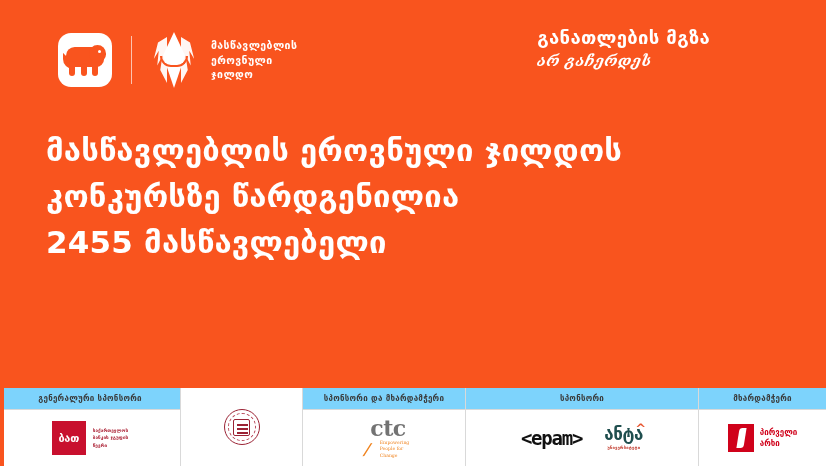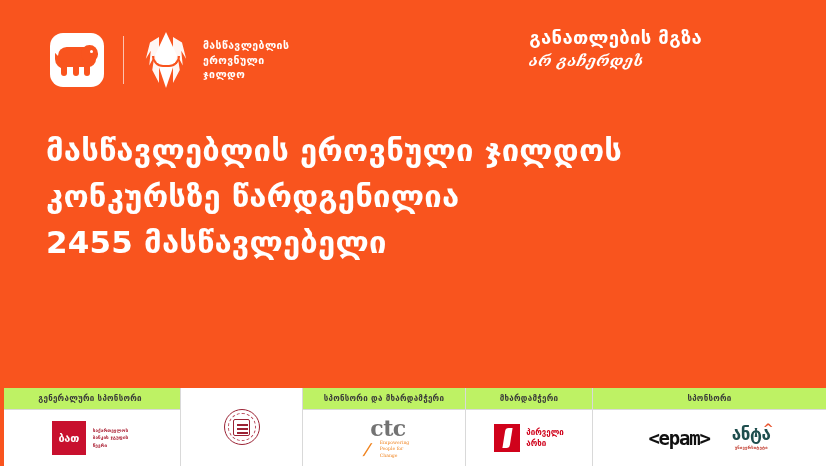--- a/index.html
+++ b/index.html
@@ -11,21 +11,21 @@
   #page {
     position: relative;
     width: 826px; height: 466px;
     background: #F9541E;
     overflow: hidden;
   }
 
   
   #topbar {
     position: absolute;
-    left: 4px; top: 0;
+    left: 12px; top: 0;
     width: 732px; height: 108px;
   }
   #brand-lockup {
     position: absolute;
     left: 46px; top: 32px;
     display: flex; align-items: center;
   }
   .ministry-emblem {
     width: 54px; height: 54px;
     border-radius: 13px;
@@ -206,21 +206,21 @@
   .sponsor-col {
     height: 78px;
     display: flex;
     flex-direction: column;
     border-right: 1px solid #D9D9D9;
     background: #FFFFFF;
   }
   .sponsor-col:last-child { border-right: none; }
   .col-head {
     height: 22px;
-    background: #bef264;
+    background: #7dd3fc;
     border-bottom: 1px solid #D9D9D9;
     display: flex;
     align-items: center;
     justify-content: center;
     font-size: 8px;
     font-weight: 700;
     color: #3A3A3A;
     letter-spacing: .25px;
     white-space: nowrap;
     padding: 0 4px;
@@ -460,40 +460,40 @@
           <div class="ctc-swoosh">⟋</div>
           <div class="ctc-tag">
             <div>Empowering</div>
             <div>People for</div>
             <div>Change</div>
           </div>
         </div>
       </div>
     </div>
 
+    <div class="sponsor-col" style="width:233px">
+      <div class="col-head">სპონსორი</div>
+      <div class="col-body">
+        <div class="epam">&lt;epam&gt;</div>
+        <div class="anta">
+          <div class="anta-word">ანტა</div>
+          <div class="anta-caret">^</div>
+          <div class="anta-tag">უნივერსიტეტი</div>
+        </div>
+      </div>
+    </div>
+
     <div class="sponsor-col" style="width:127px">
       <div class="col-head">მხარდამჭერი</div>
       <div class="col-body">
         <div class="ch1">
           <div class="ch1-box"></div>
           <div class="ch1-txt">
             <div>პირველი</div>
             <div>არხი</div>
           </div>
         </div>
       </div>
     </div>
 
-    <div class="sponsor-col" style="width:233px">
-      <div class="col-head">სპონსორი</div>
-      <div class="col-body">
-        <div class="epam">&lt;epam&gt;</div>
-        <div class="anta">
-          <div class="anta-word">ანტა</div>
-          <div class="anta-caret">^</div>
-          <div class="anta-tag">უნივერსიტეტი</div>
-        </div>
-      </div>
-    </div>
-
   </div>
 
 </div>
 
 </body></html>

